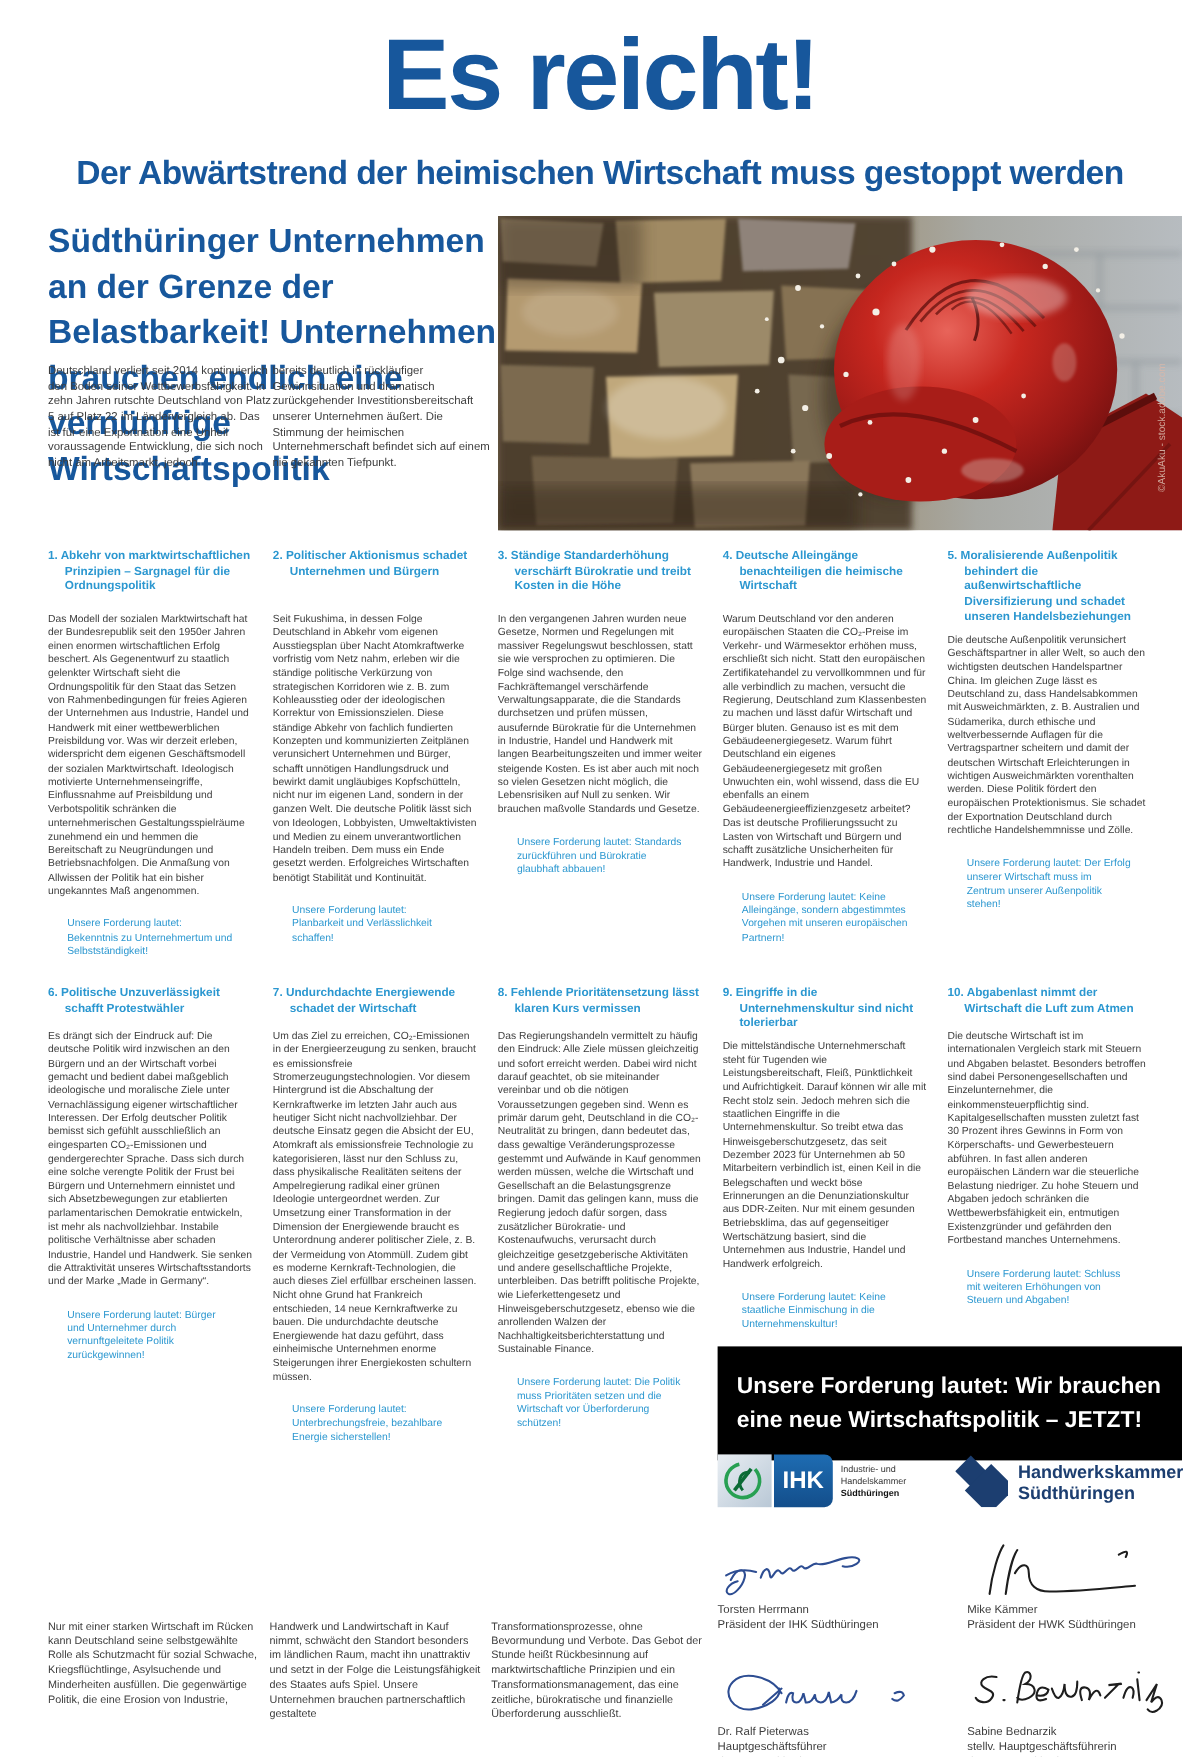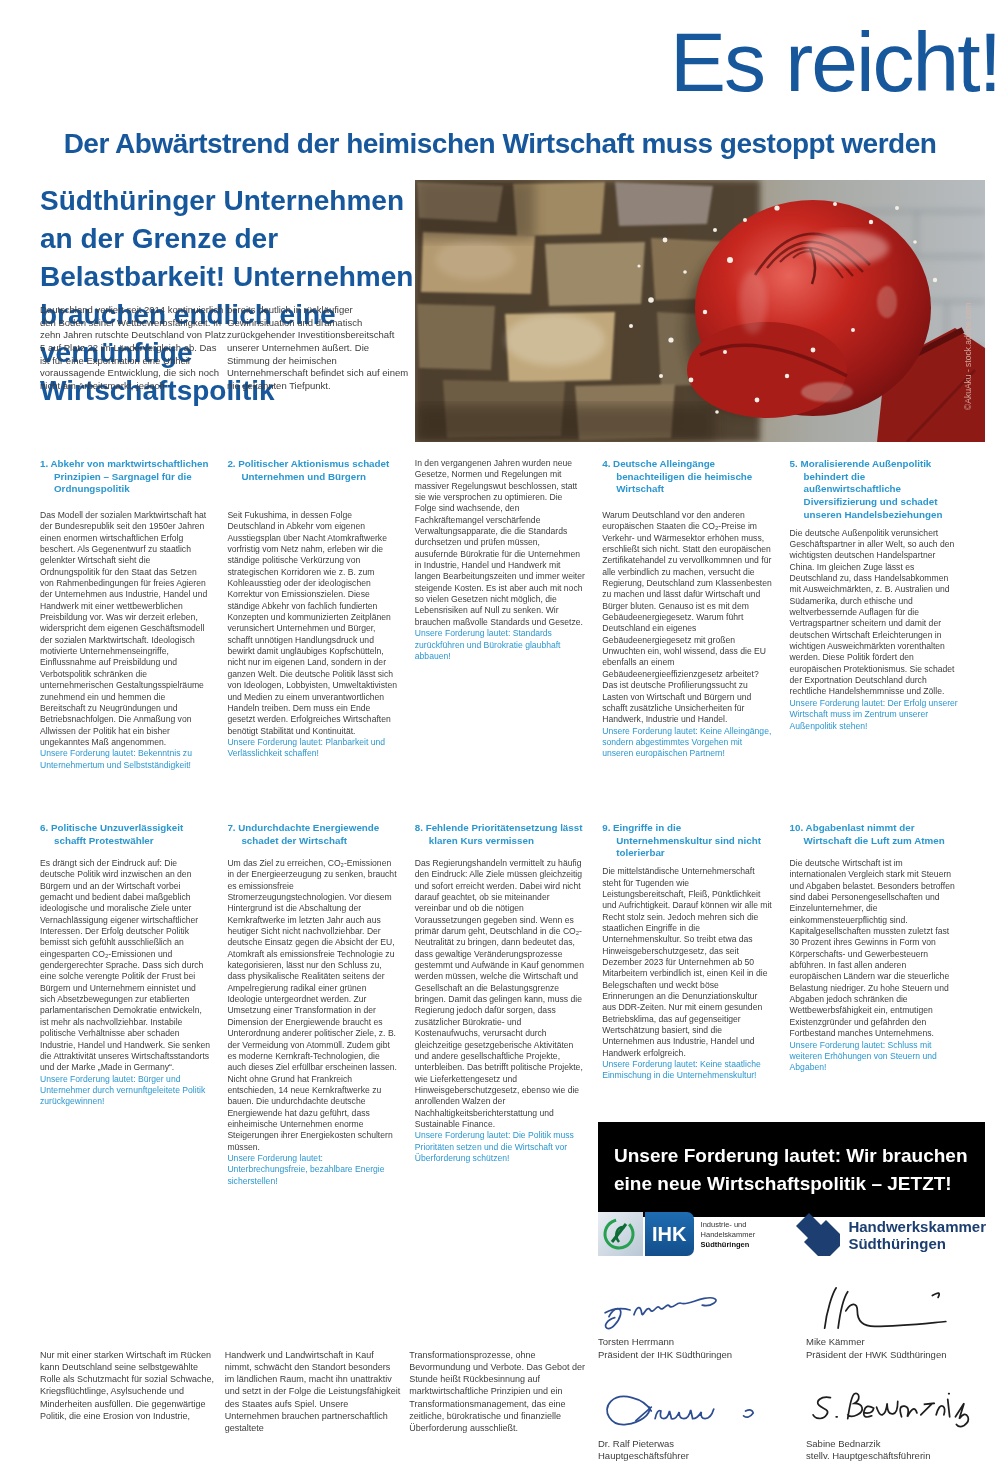--- a/index.html
+++ b/index.html
@@ -1,36 +1,36 @@
 <!DOCTYPE html>
 <html lang="de"><head>
 <meta charset="utf-8">
 <style>
   html,body{margin:0;padding:0;background:#ffffff;}
   .page{position:relative;width:1000px;height:1464px;background:#fff;overflow:hidden;
         font-family:"Liberation Sans","DejaVu Sans",sans-serif;color:#3d3d3d;}
-  .title{position:absolute;top:18px;left:0;width:100%;text-align:right;
-         font-size:84px;font-weight:normal;color:#17579c;letter-spacing:-2px;line-height:1.05;}
+  .title{position:absolute;top:18px;left:0;width:100%;text-align:center;
+         font-size:84px;font-weight:bold;color:#17579c;letter-spacing:-2px;line-height:1.05;}
   .subtitle{position:absolute;top:128px;left:0;width:100%;text-align:center;
             font-size:28px;font-weight:bold;color:#17579c;letter-spacing:-0.5px;}
   .lede{position:absolute;left:40px;top:182px;width:380px;
         font-size:28px;font-weight:bold;color:#17579c;line-height:1.36;}
   .intro{position:absolute;left:40px;top:304px;width:374px;display:flex;gap:0;}
   .intro p{margin:0;flex:1;font-size:9.5px;line-height:1.33;color:#3d3d3d;}
   .hero{position:absolute;left:415px;top:180px;width:570px;height:262px;}
   .hero svg{display:block;}
   .secrow{position:absolute;left:40px;width:920px;display:grid;
           grid-template-columns:repeat(5,1fr);column-gap:17px;}
   .row1{top:458px;}
   .row2{top:822px;}
   .sec-title{margin:0 0 6px 0;min-height:46px;font-size:9.8px;font-weight:bold;color:#2b97d0;
              line-height:1.3;padding-left:14px;text-indent:-14px;}
   .row2 .sec-title{min-height:30px;}
   .sec-body{margin:0;font-size:8.6px;line-height:1.32;color:#3d3d3d;}
-  .sec-demand{margin:0;font-size:8.6px;line-height:1.32;color:#2b97d0;}
+  .sec-demand{margin:16px;font-size:8.6px;line-height:1.32;color:#2b97d0;}
   .cta{position:absolute;left:598px;top:1122px;width:387px;box-sizing:border-box;
        background:#000000;color:#fff;font-size:19px;font-weight:bold;line-height:1.45;
        padding:20px 16px;}
   .logos{position:absolute;left:598px;top:1212px;width:388px;display:flex;
          justify-content:space-between;align-items:flex-start;}
   .ihk{display:flex;}
   .ihk-sq{width:45px;height:44px;background:linear-gradient(135deg,#e9eef3,#b9c8d6);}
   .ihk-box{width:52px;height:44px;margin-left:2px;border-radius:0 7px 7px 0;
            background:linear-gradient(180deg,#1e6cb2,#134e8b);color:#fff;font-weight:bold;
            font-size:20px;display:flex;align-items:center;justify-content:center;}
@@ -170,20 +170,21 @@
       <p class="sec-title">1. Abkehr von marktwirtschaftlichen Prinzipien – Sargnagel für die Ordnungspolitik</p>
       <p class="sec-body">Das Modell der sozialen Marktwirtschaft hat der Bundesrepublik seit den 1950er Jahren einen enormen wirtschaftlichen Erfolg beschert. Als Gegenentwurf zu staatlich gelenkter Wirtschaft sieht die Ordnungspolitik für den Staat das Setzen von Rahmenbedingungen für freies Agieren der Unternehmen aus Industrie, Handel und Handwerk mit einer wettbewerblichen Preisbildung vor. Was wir derzeit erleben, widerspricht dem eigenen Geschäftsmodell der sozialen Marktwirtschaft. Ideologisch motivierte Unternehmenseingriffe, Einflussnahme auf Preisbildung und Verbotspolitik schränken die unternehmerischen Gestaltungsspielräume zunehmend ein und hemmen die Bereitschaft zu Neugründungen und Betriebsnachfolgen. Die Anmaßung von Allwissen der Politik hat ein bisher ungekanntes Maß angenommen.</p>
       <p class="sec-demand">Unsere Forderung lautet: Bekenntnis zu Unternehmertum und Selbstständigkeit!</p>
     </div>
     <div class="sec">
       <p class="sec-title">2. Politischer Aktionismus schadet Unternehmen und Bürgern</p>
       <p class="sec-body">Seit Fukushima, in dessen Folge Deutschland in Abkehr vom eigenen Ausstiegsplan über Nacht Atomkraftwerke vorfristig vom Netz nahm, erleben wir die ständige politische Verkürzung von strategischen Korridoren wie z. B. zum Kohleausstieg oder der ideologischen Korrektur von Emissionszielen. Diese ständige Abkehr von fachlich fundierten Konzepten und kommunizierten Zeitplänen verunsichert Unternehmen und Bürger, schafft unnötigen Handlungsdruck und bewirkt damit ungläubiges Kopfschütteln, nicht nur im eigenen Land, sondern in der ganzen Welt. Die deutsche Politik lässt sich von Ideologen, Lobbyisten, Umweltaktivisten und Medien zu einem unverantwortlichen Handeln treiben. Dem muss ein Ende gesetzt werden. Erfolgreiches Wirtschaften benötigt Stabilität und Kontinuität.</p>
       <p class="sec-demand">Unsere Forderung lautet: Planbarkeit und Verlässlichkeit schaffen!</p>
     </div>
     <div class="sec">
+      <p class="sec-title">3. Ständige Standarderhöhung verschärft Bürokratie und treibt Kosten in die Höhe</p>
       <p class="sec-body">In den vergangenen Jahren wurden neue Gesetze, Normen und Regelungen mit massiver Regelungswut beschlossen, statt sie wie versprochen zu optimieren. Die Folge sind wachsende, den Fachkräftemangel verschärfende Verwaltungsapparate, die die Standards durchsetzen und prüfen müssen, ausufernde Bürokratie für die Unternehmen in Industrie, Handel und Handwerk mit langen Bearbeitungszeiten und immer weiter steigende Kosten. Es ist aber auch mit noch so vielen Gesetzen nicht möglich, die Lebensrisiken auf Null zu senken. Wir brauchen maßvolle Standards und Gesetze.</p>
       <p class="sec-demand">Unsere Forderung lautet: Standards zurückführen und Bürokratie glaubhaft abbauen!</p>
     </div>
     <div class="sec">
       <p class="sec-title">4. Deutsche Alleingänge benachteiligen die heimische Wirtschaft</p>
       <p class="sec-body">Warum Deutschland vor den anderen europäischen Staaten die CO₂-Preise im Verkehr- und Wärmesektor erhöhen muss, erschließt sich nicht. Statt den europäischen Zertifikatehandel zu vervollkommnen und für alle verbindlich zu machen, versucht die Regierung, Deutschland zum Klassenbesten zu machen und lässt dafür Wirtschaft und Bürger bluten. Genauso ist es mit dem Gebäudeenergiegesetz. Warum führt Deutschland ein eigenes Gebäudeenergiegesetz mit großen Unwuchten ein, wohl wissend, dass die EU ebenfalls an einem Gebäudeenergieeffizienzgesetz arbeitet? Das ist deutsche Profilierungssucht zu Lasten von Wirtschaft und Bürgern und schafft zusätzliche Unsicherheiten für Handwerk, Industrie und Handel.</p>
       <p class="sec-demand">Unsere Forderung lautet: Keine Alleingänge, sondern abgestimmtes Vorgehen mit unseren europäischen Partnern!</p>
     </div>
     <div class="sec">
       <p class="sec-title">5. Moralisierende Außenpolitik behindert die außenwirtschaftliche Diversifizierung und schadet unseren Handelsbeziehungen</p>

